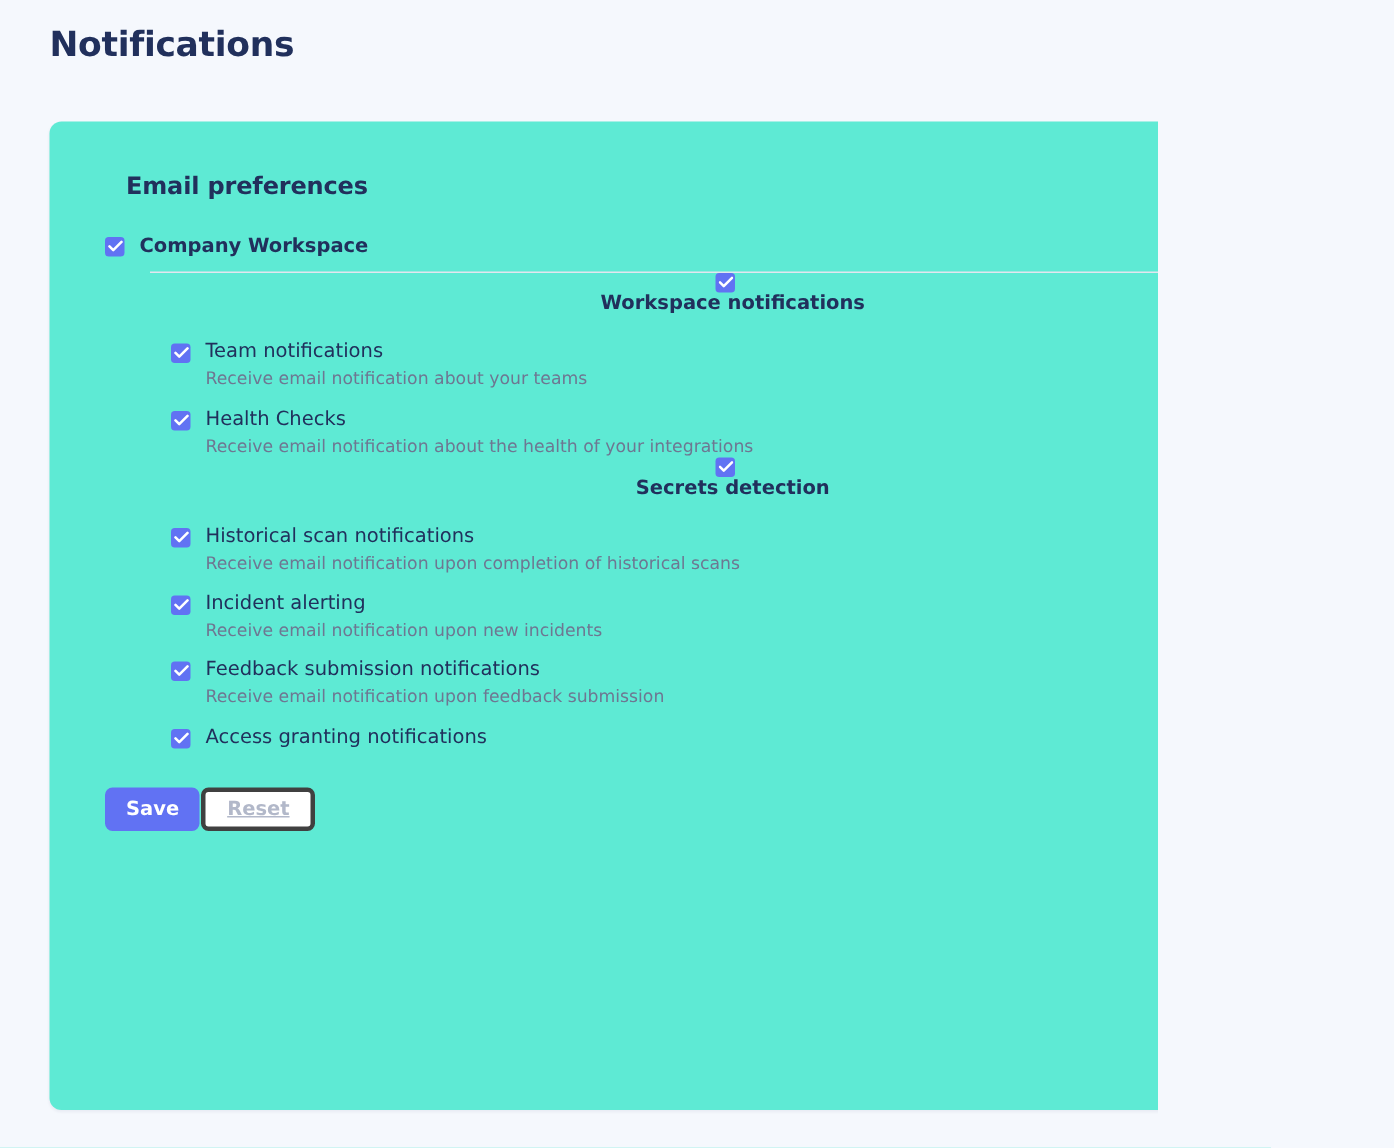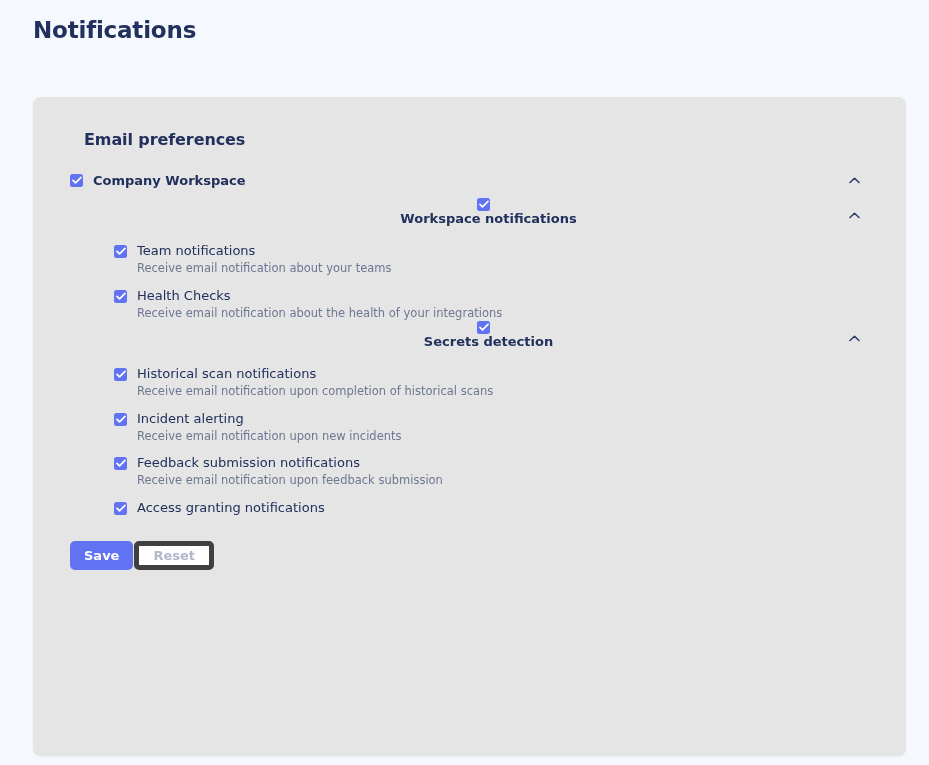--- a/index.html
+++ b/index.html
@@ -6,45 +6,45 @@
 
   html, body {
     width: 929px;
     height: 765px;
     background: #f5f8fd;
     font-family: "DejaVu Sans", "Liberation Sans", sans-serif;
     -webkit-font-smoothing: antialiased;
   }
 
   .page {
-    width: 929px;
+    width: 772px;
     height: 765px;
     position: relative;
     overflow: hidden;
   }
 
   
   .page-title {
     position: absolute;
     left: 33px;
     top: 17px;
     font-size: 23px;
     font-weight: 700;
     color: #21305c;
     letter-spacing: -0.2px;
   }
 
   
   .card {
     position: absolute;
     left: 33px;
-    top: 97px;
+    top: 81px;
     width: 873px;
     height: 659px;
-    background: #e5e5e5;
+    background: #5eead4;
     border-radius: 8px;
     box-shadow: 0 1px 2px rgba(31, 41, 86, 0.06);
     padding: 24px 30px 0 19px;
   }
 
   .card-title {
     font-size: 16px;
     font-weight: 700;
     color: #21305c;
     margin: 9px 0 0 32px;
@@ -182,22 +182,23 @@
   }
   .btn-save {
     background: #6172f3;
     color: #ffffff;
     border: none;
     padding: 0 14px;
   }
   .btn-reset {
     background: #ffffff;
     color: #b2b8c9;
-    border: 5px solid #404040;
+    border: 3px solid #404040;
     padding: 0 14px;
+    text-decoration: underline;
   }
 </style>
 </head>
 <body>
 
 <div class="page">
 
   <div class="page-title">Notifications</div>
 
   <div class="card">

